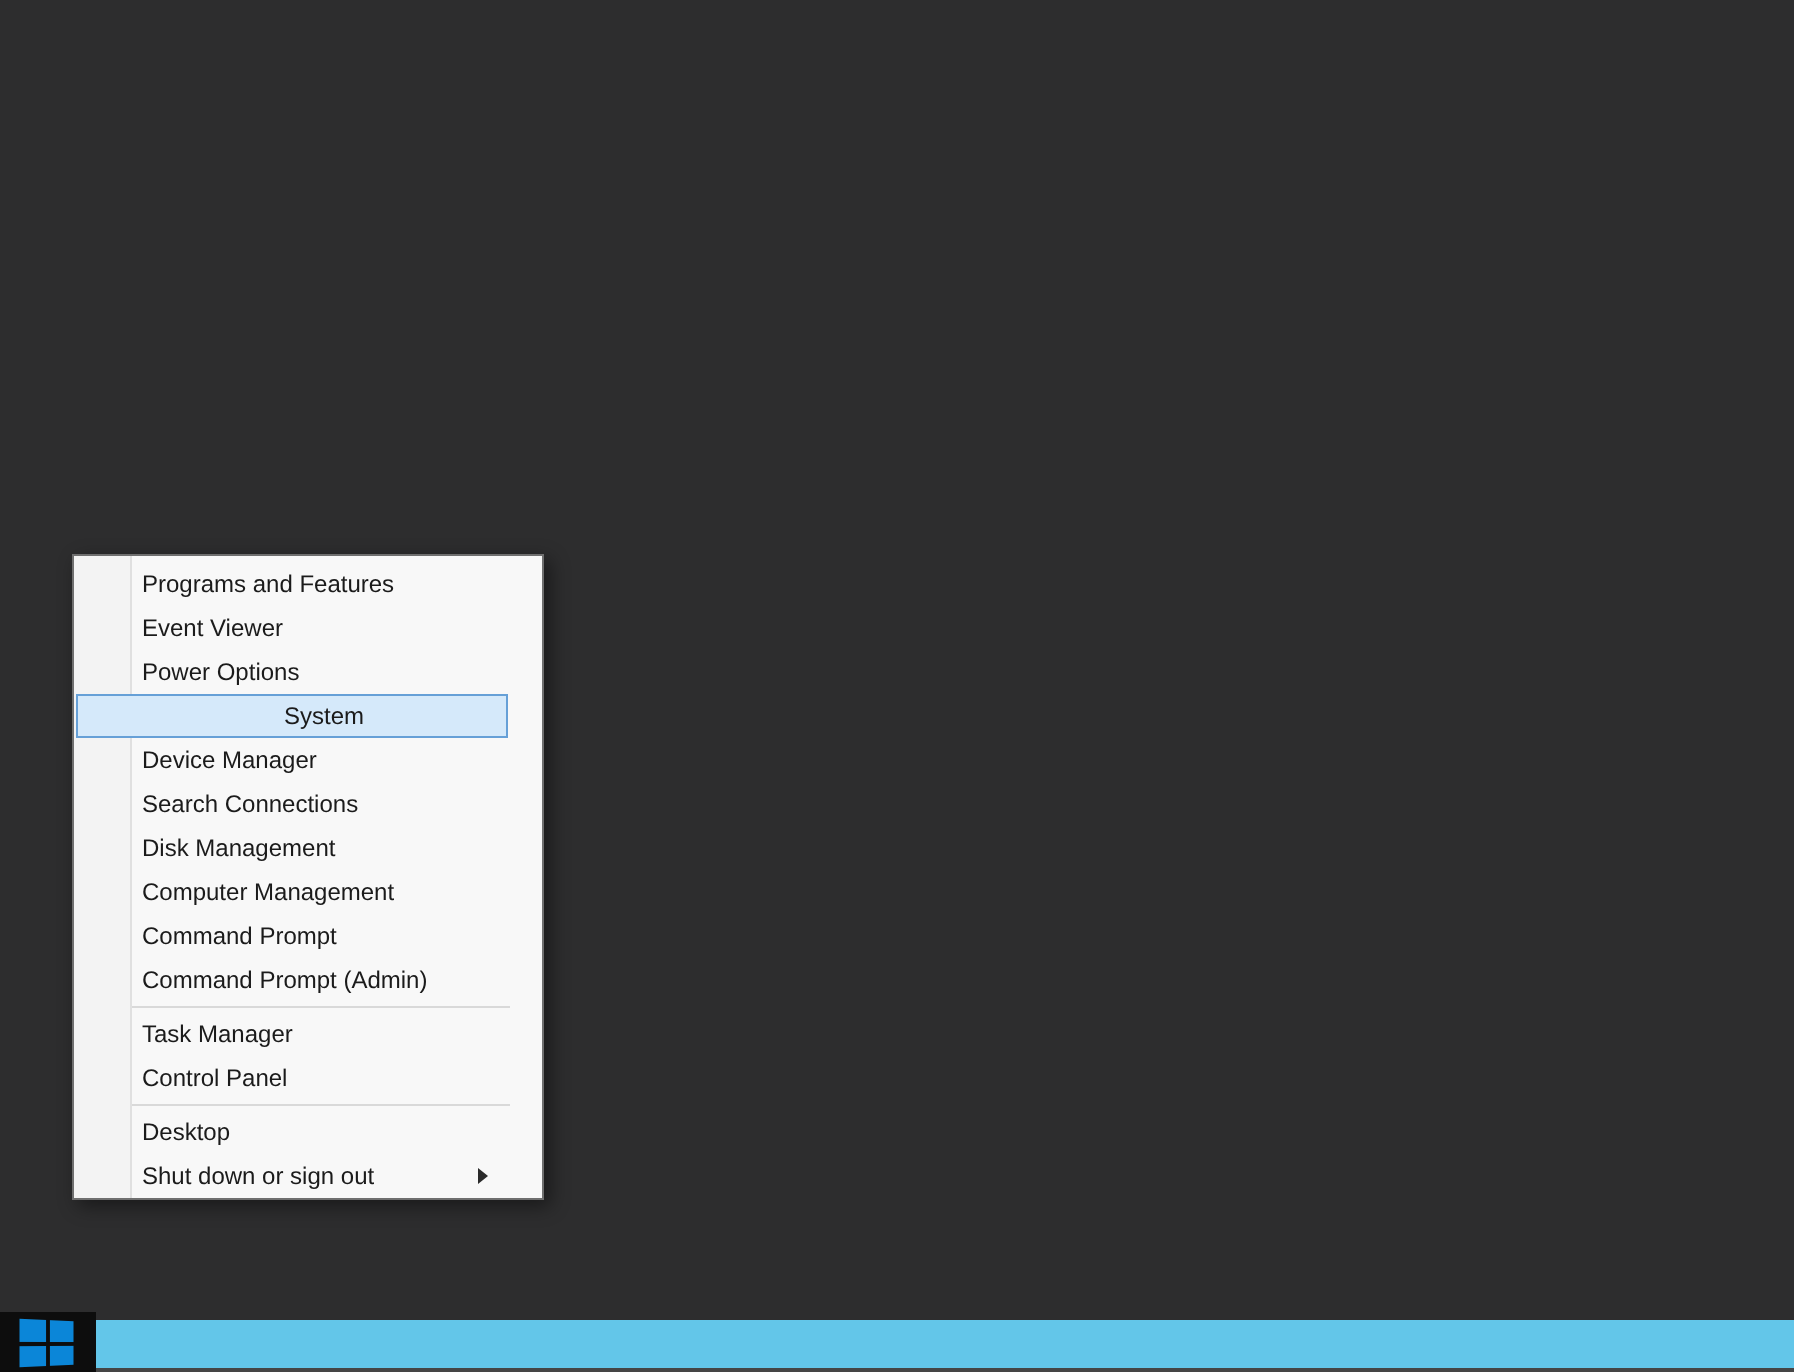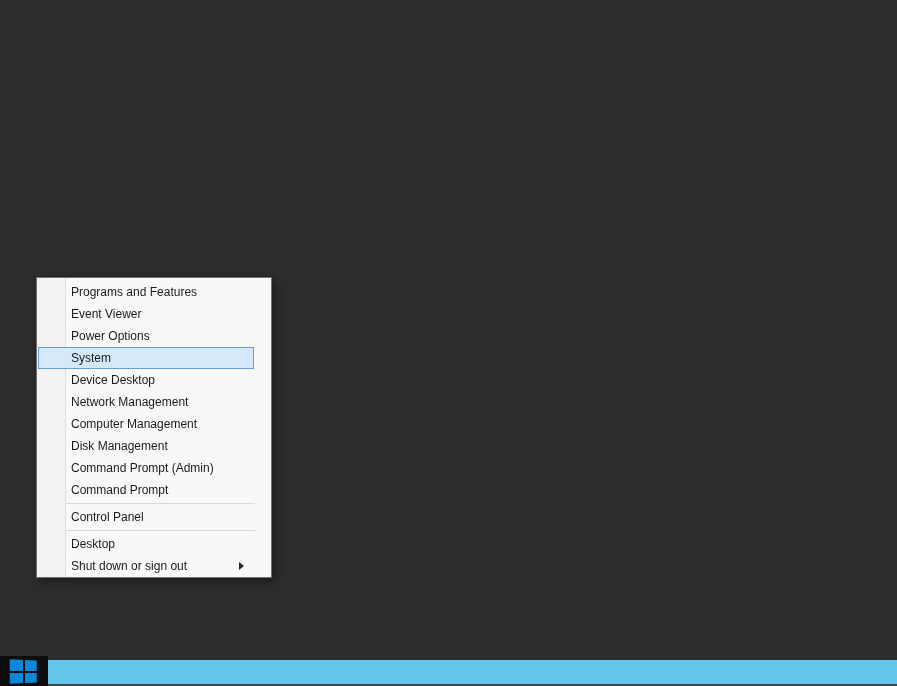--- a/index.html
+++ b/index.html
@@ -43,20 +43,21 @@
   .menu-items { position:relative; padding:3px 16px 0 0; }
   .menu-item {
     height:22px; line-height:22px; padding-left:34px;
     font-size:12px; color:#1B1B1B; position:relative;
     white-space:nowrap; cursor:default;
   }
   .menu-item.selected {
     margin:0 1px; height:20px; line-height:20px; padding-left:32px;
     background:var(--sel-fill,#D5E9FA);
     border:1px solid var(--sel-border,#66A0D7);
+    text-align:center;
   }
   .menu-sep { height:1px; background:#D9D9D9; margin:2px 0 2px 29px; }
   .submenu-arrow {
     position:absolute; right:11px; top:7px; width:0; height:0;
     border-top:4px solid transparent; border-bottom:4px solid transparent;
     border-left:5px solid #2A2A2A;
   }
 </style>
 </head>
 <body style="--desktop-bg: #2D2D2E; --taskbar-bg: #63C6E9; --logo-color: #0B86D8; --sel-fill: #D5E9FA; --sel-border: #66A0D7;">
@@ -76,25 +77,26 @@
   </div>
 </div>
 
 <div class="winx-menu">
   <div class="menu-gutter"></div>
   <div class="menu-items">
       <div class="menu-item"><span>Programs and Features</span></div>
       <div class="menu-item"><span>Event Viewer</span></div>
       <div class="menu-item"><span>Power Options</span></div>
       <div class="menu-item selected"><span>System</span></div>
-      <div class="menu-item"><span>Device Desktop</span></div>
-      <div class="menu-item"><span>Network Management</span></div>
+      <div class="menu-item"><span>Device Manager</span></div>
+      <div class="menu-item"><span>Search Connections</span></div>
+      <div class="menu-item"><span>Disk Management</span></div>
       <div class="menu-item"><span>Computer Management</span></div>
-      <div class="menu-item"><span>Disk Management</span></div>
+      <div class="menu-item"><span>Command Prompt</span></div>
       <div class="menu-item"><span>Command Prompt (Admin)</span></div>
-      <div class="menu-item"><span>Command Prompt</span></div>
       <div class="menu-sep"></div>
+      <div class="menu-item"><span>Task Manager</span></div>
       <div class="menu-item"><span>Control Panel</span></div>
       <div class="menu-sep"></div>
       <div class="menu-item"><span>Desktop</span></div>
       <div class="menu-item"><span>Shut down or sign out</span><span class="submenu-arrow"></span></div>
     </div>
 </div>
 
 </body></html>

